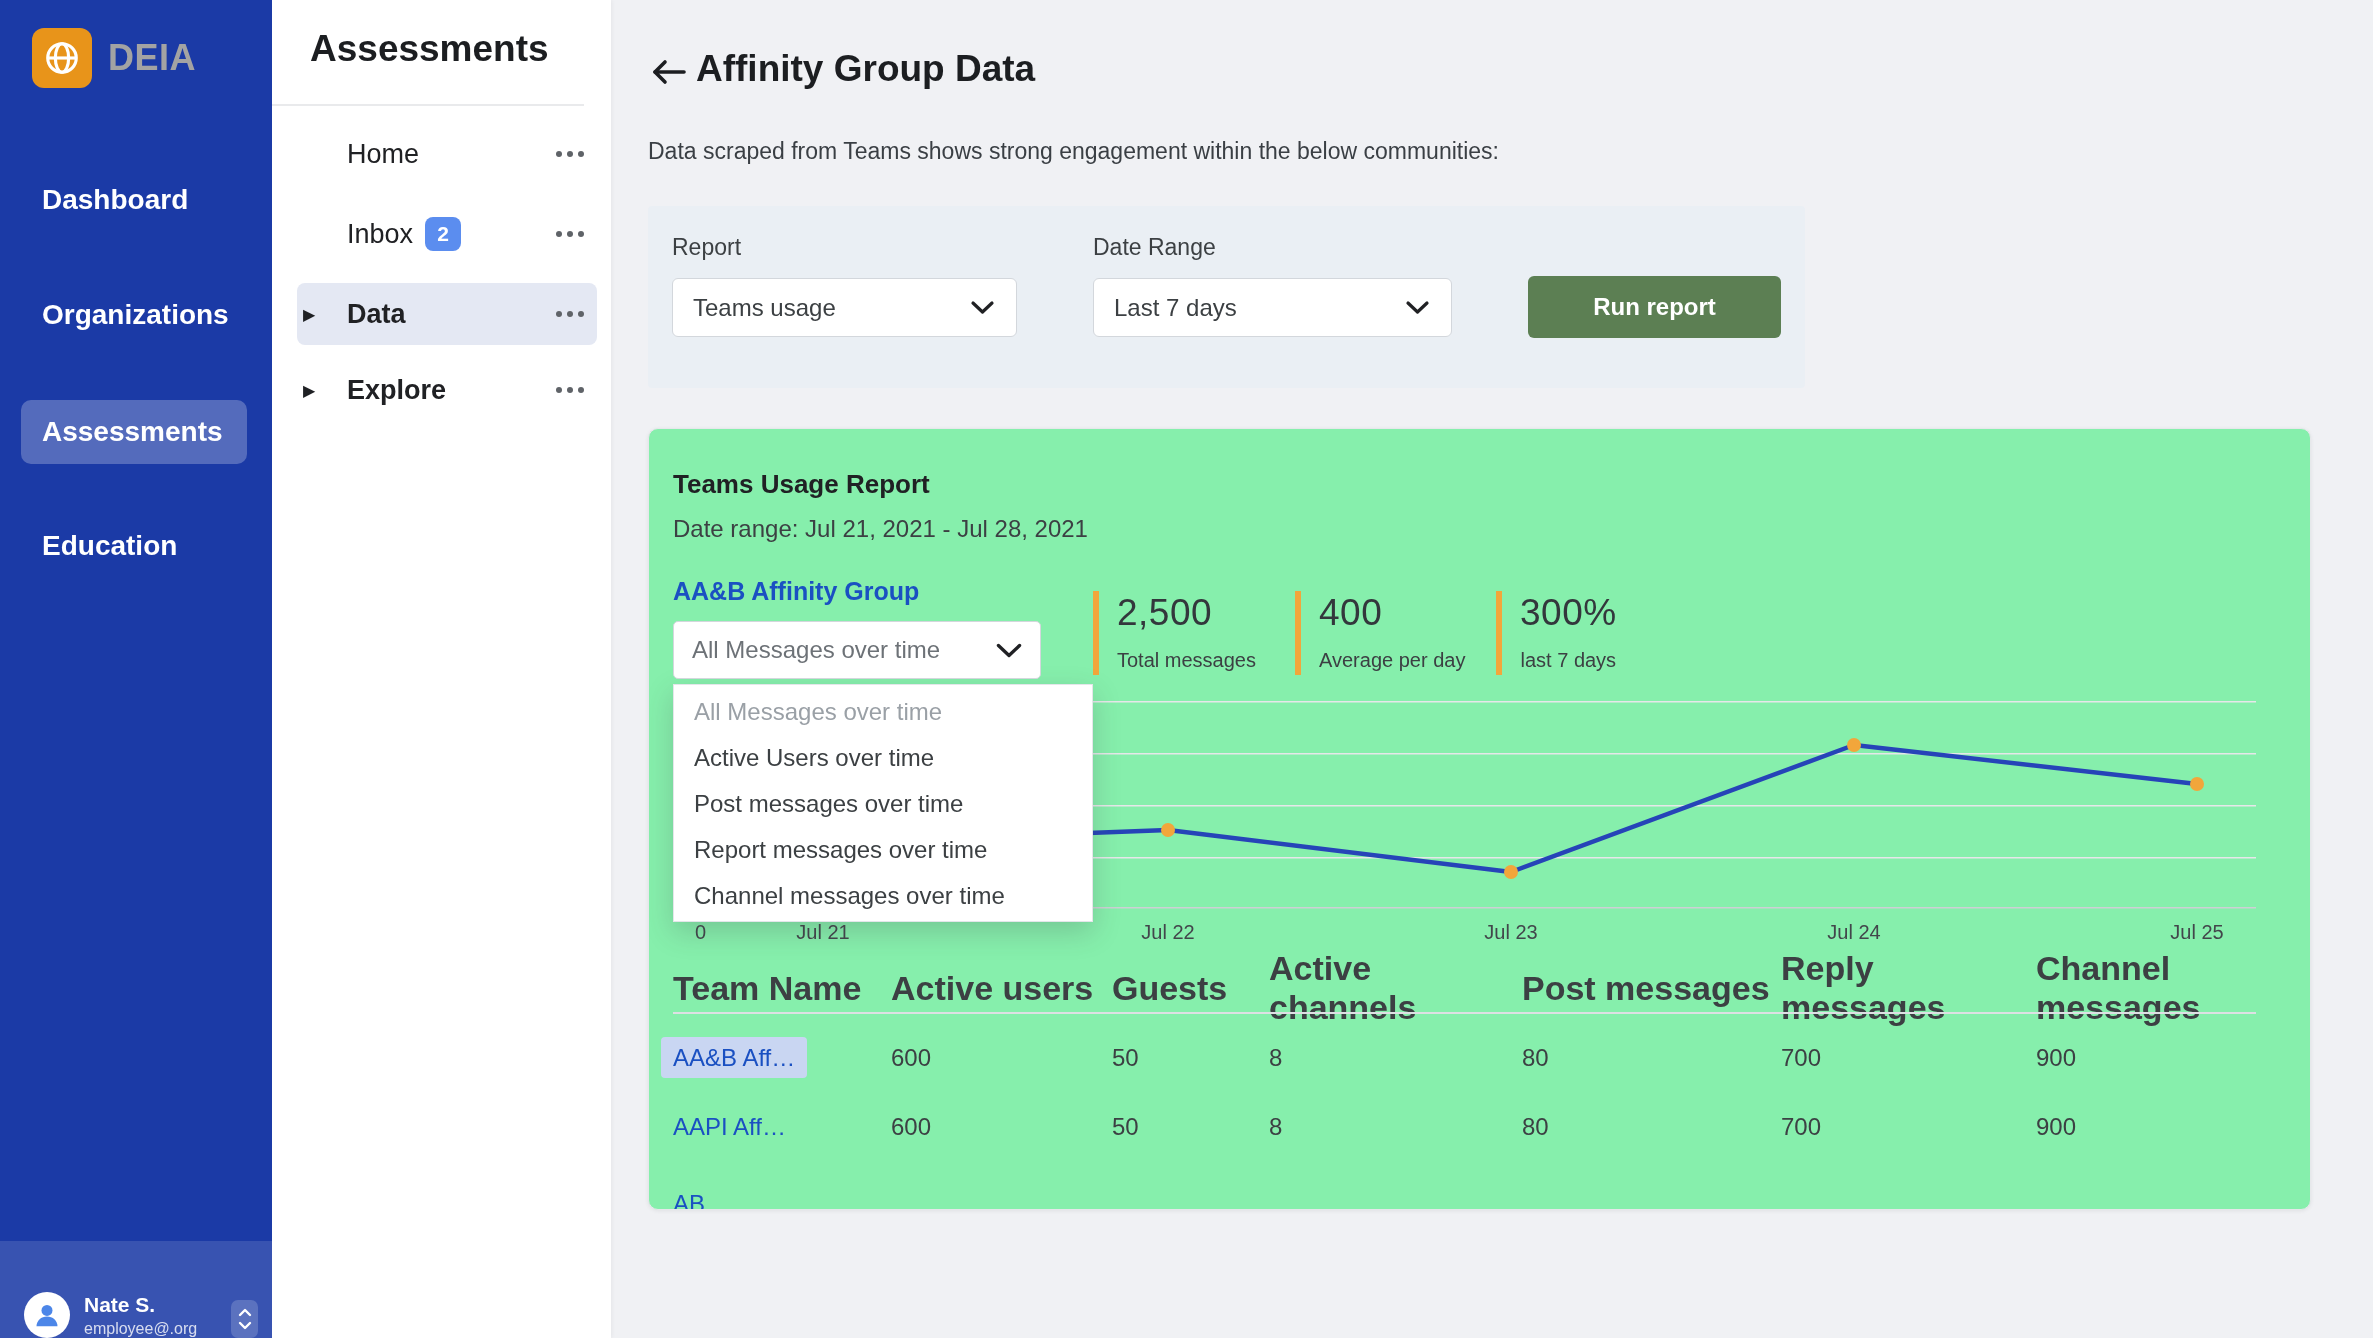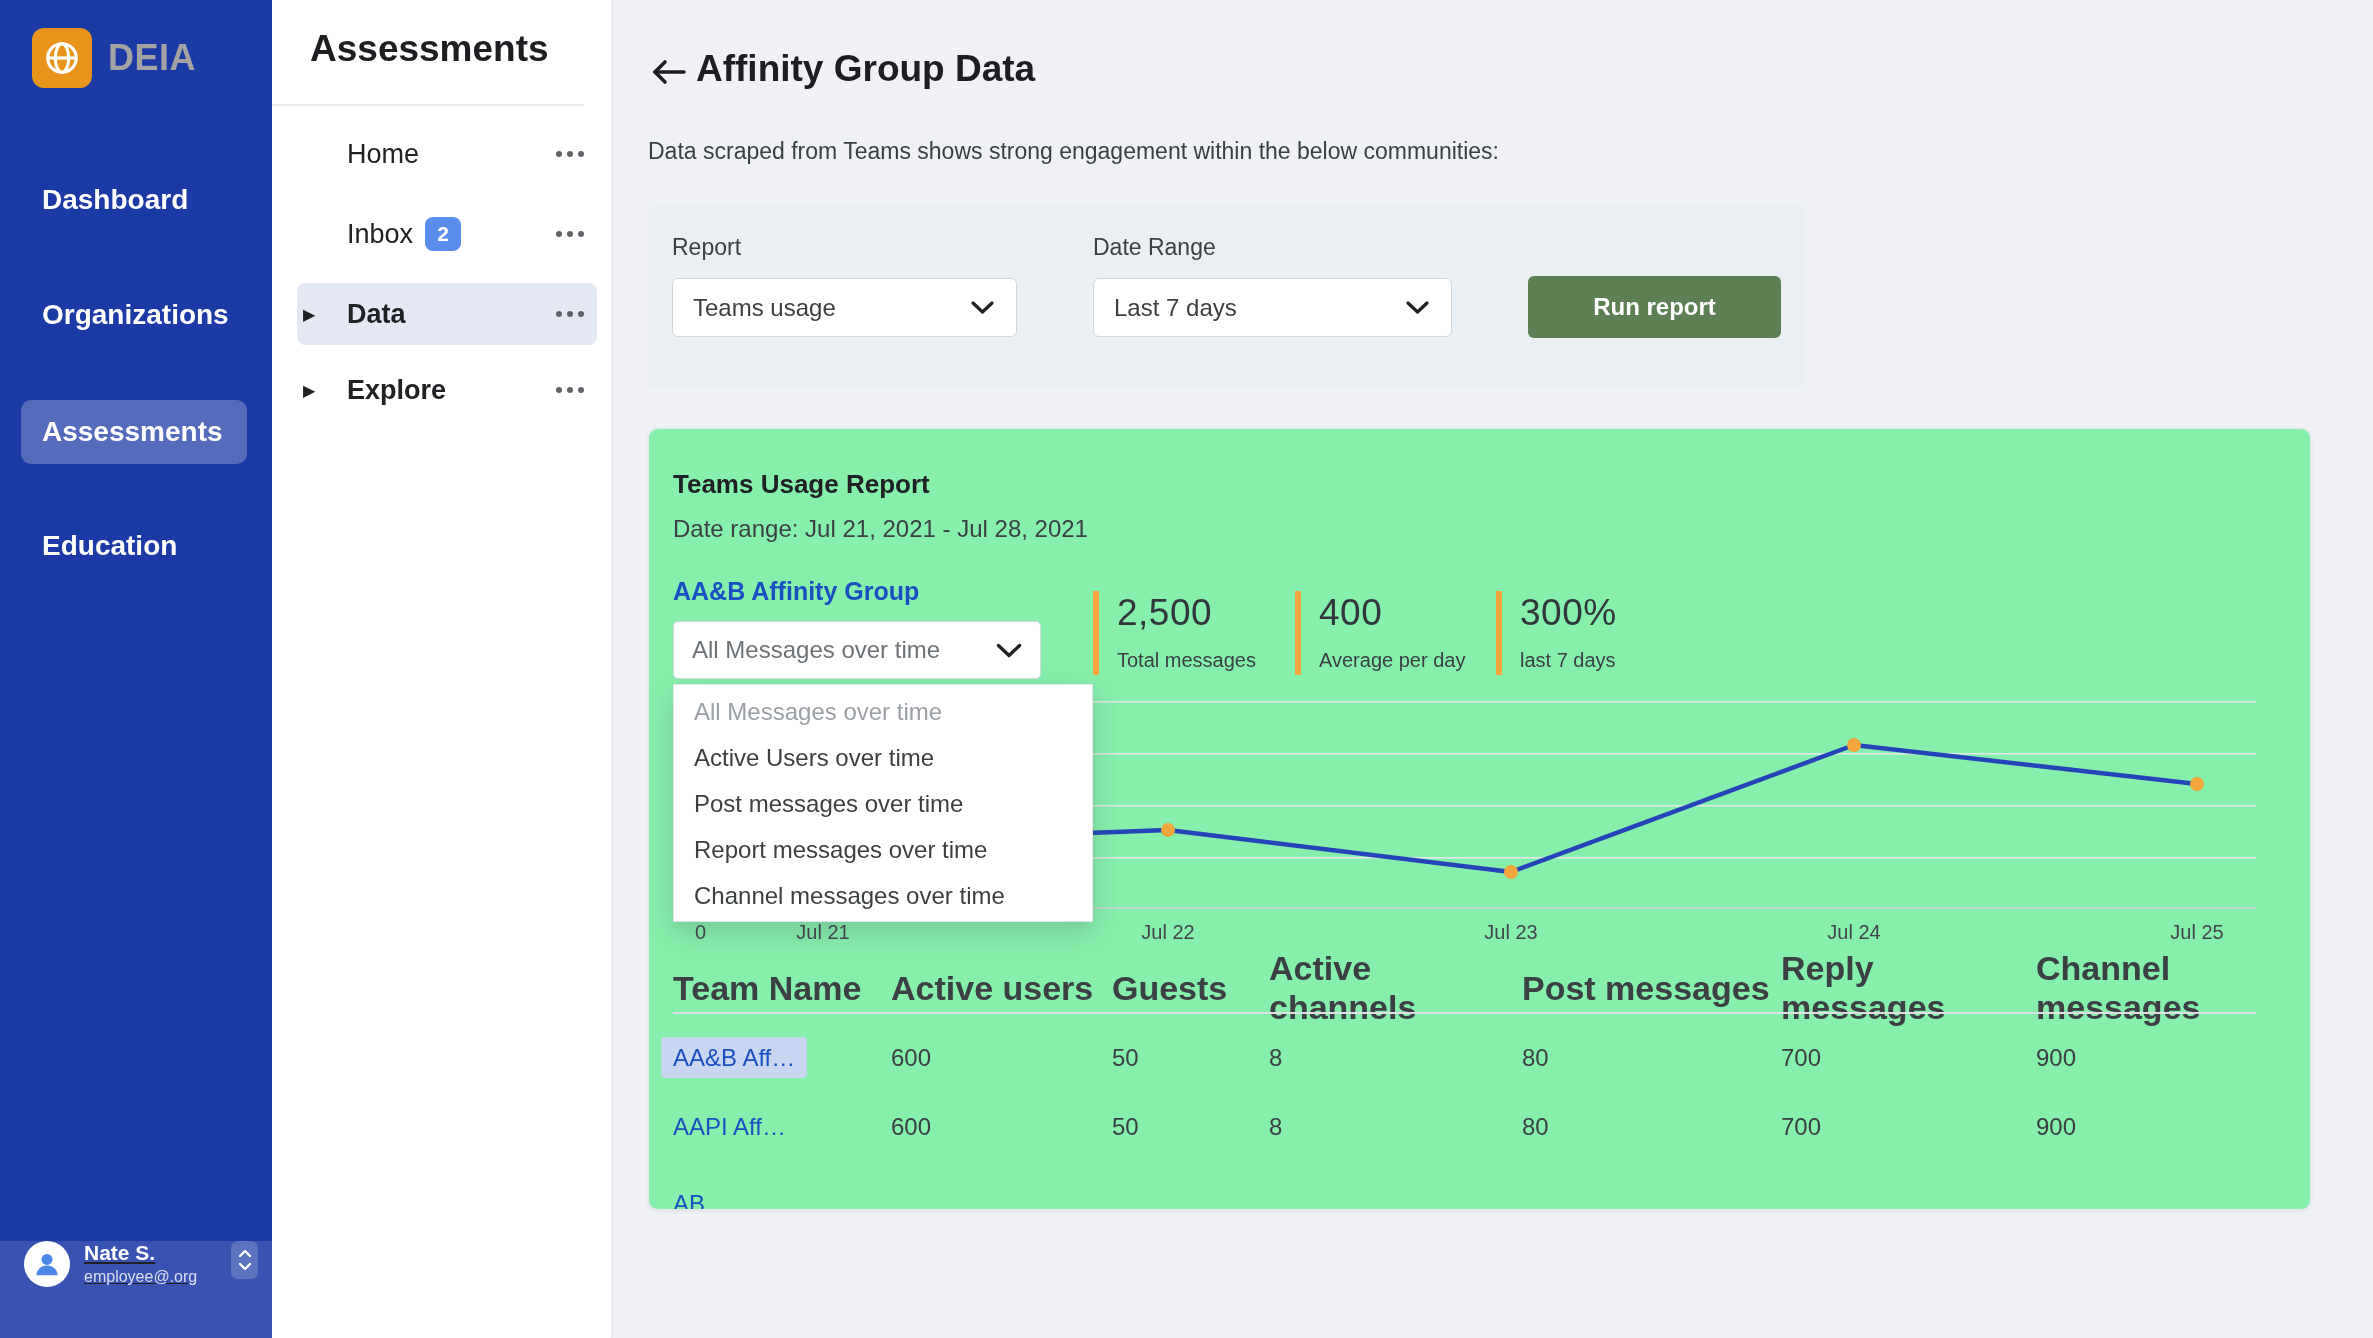--- a/index.html
+++ b/index.html
@@ -15,21 +15,21 @@
   
   #app-sidebar { position:absolute; left:0; top:0; width:272px; height:1338px; background:#1B3AA6; z-index:30; }
   .brand { position:absolute; left:32px; top:28px; display:flex; align-items:center; gap:16px; }
   .brand-icon { width:60px; height:60px; border-radius:12px; background:#E8941A; display:flex; align-items:center; justify-content:center; }
   .brand-name { color:#a3a3a3; font-size:36px; font-weight:700; letter-spacing:.5px; }
   .nav-item { position:absolute; left:0; width:272px; height:64px; display:flex; align-items:center;
               padding-left:42px; color:#fff; font-size:28px; font-weight:600; cursor:pointer; }
   .nav-pill { left:21px; width:226px; border-radius:10px; background:rgba(255,255,255,0.25); padding-left:21px; }
 
   #user-bar { position:absolute; left:0; bottom:0; width:272px; height:97px; background:rgba(255,255,255,0.13);
-              display:flex; align-items:flex-start; gap:14px; padding:0 14px 0 24px;text-decoration:underline; }
+              display:flex; align-items:flex-end; gap:14px; padding:0 14px 0 24px; }
   .avatar { width:46px; height:46px; border-radius:50%; background:#fff; display:flex; align-items:center; justify-content:center; flex:0 0 auto; }
   .user-meta { display:flex; flex-direction:column; gap:3px; min-width:0; }
   .user-name { font-size:21px; font-weight:700; color:#fff; }
   .user-email { font-size:16px; color:rgba(255,255,255,0.8); }
   .user-toggle { margin-left:auto; width:27px; height:38px; border-radius:7px; background:rgba(255,255,255,0.18);
                  display:flex; align-items:center; justify-content:center; cursor:pointer; }
 
   
   #panel { position:absolute; left:272px; top:0; width:339px; height:1338px; background:#fff; z-index:20;
            box-shadow:1px 0 4px rgba(0,0,0,0.05); }
@@ -227,21 +227,21 @@
     </div>
 
     <div class="stat" style="left:444px;">
       <span class="stat-value">2,500</span>
       <span class="stat-label">Total messages</span>
     </div>
     <div class="stat" style="left:646px;">
       <span class="stat-value">400</span>
       <span class="stat-label">Average per day</span>
     </div>
-    <div class="stat" style="left:847px;">
+    <div class="stat" style="left:847px;text-align:center;">
       <span class="stat-value">300%</span>
       <span class="stat-label">last 7 days</span>
     </div>
 
     <div id="chart-wrap">
       <svg id="chart-svg" width="1583" height="210">
           <line x1="0" x2="1583" y1="0.75" y2="0.75" stroke="#E6E7E9" stroke-width="1.5"></line>
           <line x1="0" x2="1583" y1="52.75" y2="52.75" stroke="#E6E7E9" stroke-width="1.5"></line>
           <line x1="0" x2="1583" y1="104.75" y2="104.75" stroke="#E6E7E9" stroke-width="1.5"></line>
           <line x1="0" x2="1583" y1="156.75" y2="156.75" stroke="#E6E7E9" stroke-width="1.5"></line>

